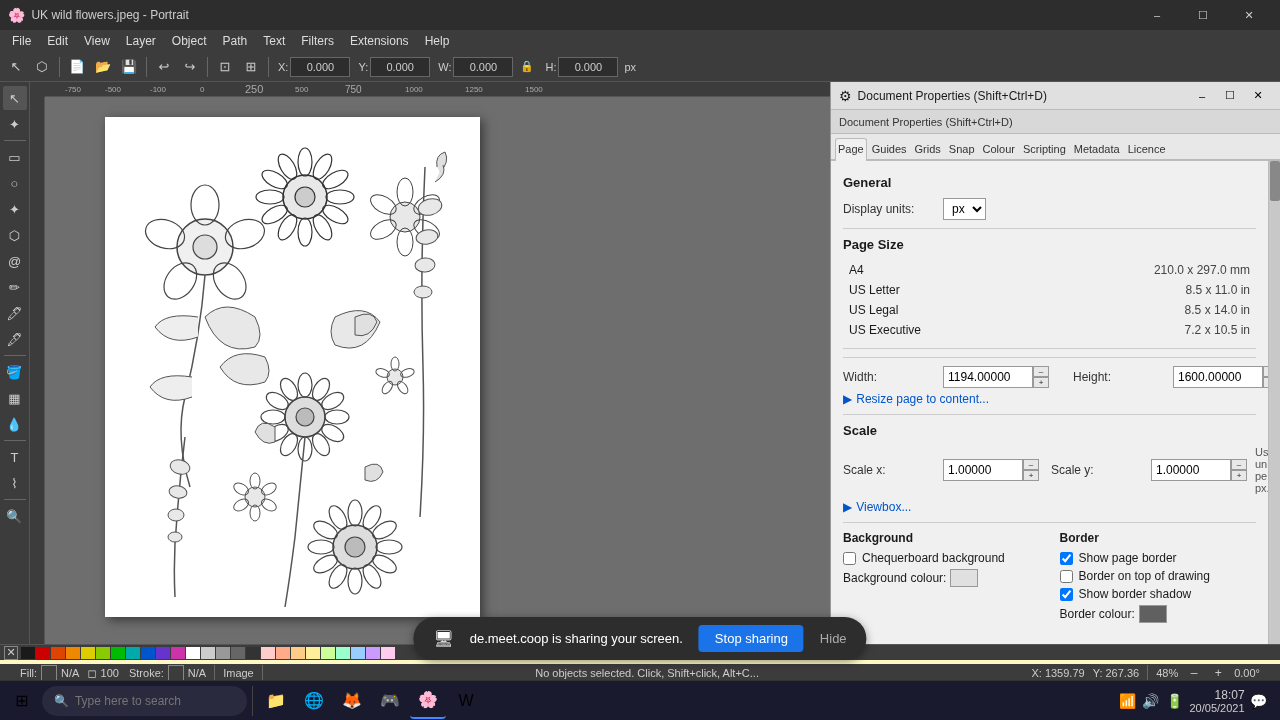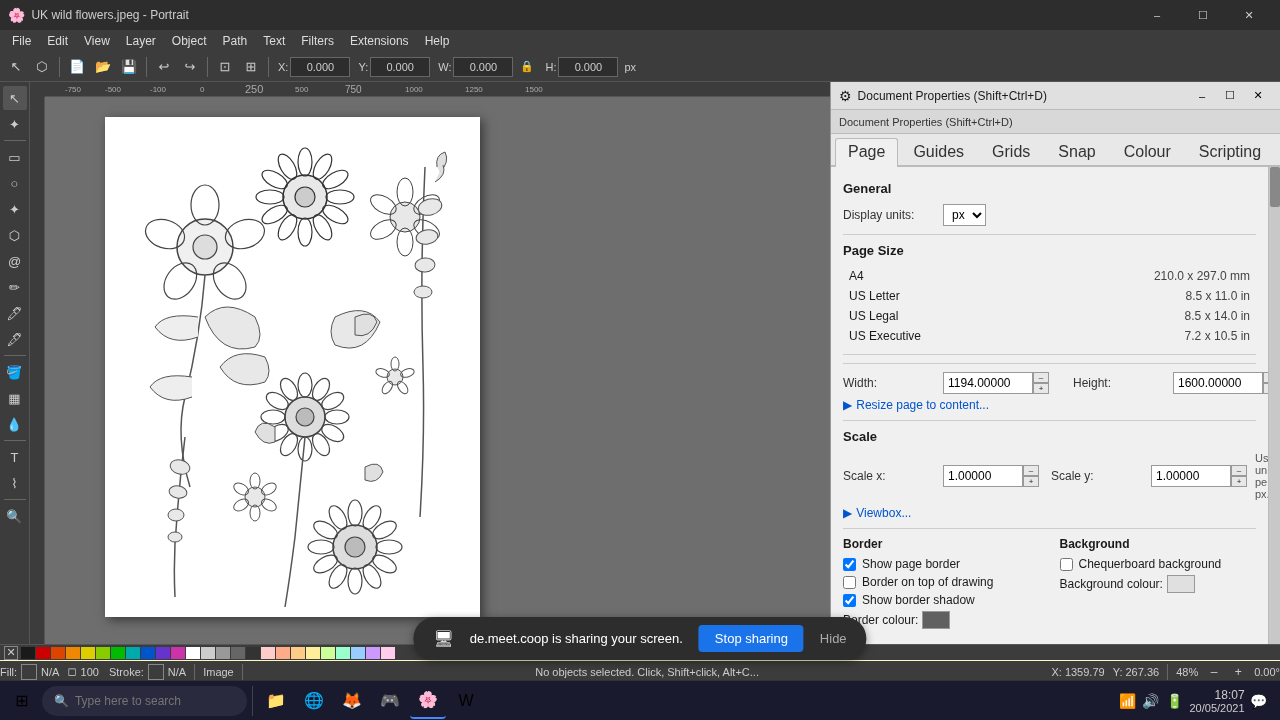--- a/index.html
+++ b/index.html
@@ -158,23 +158,23 @@
 
     
     #dp-tabs {
       display: flex;
       background: #e8e8e8;
       border-bottom: 2px solid #bbb;
       padding: 0 4px;
       padding-top: 4px;
     }
     .dp-tab {
-      padding: 4px 12px;
+      padding: 4px 2px;
       cursor: pointer;
-      font-size: 16px;
+      font-size: 11px;
       color: #333;
       border: 1px solid transparent;
       border-bottom: none;
       border-radius: 3px 3px 0 0;
       margin-right: 2px;
     }
     .dp-tab.active {
       background: #f0f0f0;
       border-color: #bbb;
       border-bottom-color: #f0f0f0;
@@ -302,24 +302,24 @@
       top: 0; left: 1px;
       width: 10px; height: 40px;
       background: #888;
       border-radius: 2px;
     }
 
     
     #statusbar {
       height: 22px;
       background: #3c3c3c;
-      border-top: 1px solid #fef9c3;
-      display: flex;
-      align-items: center;
-      padding: 0 0;
+      border-top: 4px solid #fef9c3;
+      display: flex;
+      align-items: center;
+      padding: 0 20px;
       color: #ccc;
       font-size: 11px;
       gap: 8px;
     }
     #statusbar .status-fill { display: flex; align-items: center; gap: 4px; }
     .fill-icon { width: 16px; height: 16px; border: 1px solid #888; background: transparent; }
     .status-center { flex: 1; text-align: center; }
 
     
     #sharing-banner {
@@ -787,47 +787,47 @@
 
         <div id="viewbox-link">
           <span>▶</span>
           <span>Viewbox...</span>
         </div>
 
         <div class="dp-divider"></div>
 
         <div class="two-col">
           <div class="col-half">
+            <div class="col-half-title">Background</div>
+            <div class="checkbox-row">
+              <input type="checkbox" style="">
+              <span>Chequerboard background</span>
+            </div>
+            <div class="dp-row" style="margin-top:4px;">
+              <span>Background colour:</span>
+              <span class="color-swatch" style="background:#e0e0e0;margin-left:4px;"></span>
+            </div>
+          </div>
+          <div class="col-half">
             <div class="col-half-title">Border</div>
             <div class="checkbox-row">
               <input type="checkbox" checked="" style="">
               <span>Show page border</span>
             </div>
             <div class="checkbox-row">
               <input type="checkbox" style="">
               <span>Border on top of drawing</span>
             </div>
             <div class="checkbox-row">
               <input type="checkbox" checked="" style="">
               <span>Show border shadow</span>
             </div>
             <div class="dp-row" style="margin-top:4px;">
               <span>Border colour:</span>
               <span class="color-swatch" style="background:#606060;margin-left:4px;"></span>
-            </div>
-          </div>
-          <div class="col-half">
-            <div class="col-half-title">Background</div>
-            <div class="checkbox-row">
-              <input type="checkbox" style="">
-              <span>Chequerboard background</span>
-            </div>
-            <div class="dp-row" style="margin-top:4px;">
-              <span>Background colour:</span>
-              <span class="color-swatch" style="background:#e0e0e0;margin-left:4px;"></span>
             </div>
           </div>
         </div>
 
       </div>
       <div id="dp-scrollbar-track">
         <div id="dp-scrollbar-thumb"></div>
       </div>
     </div>
   </div>

